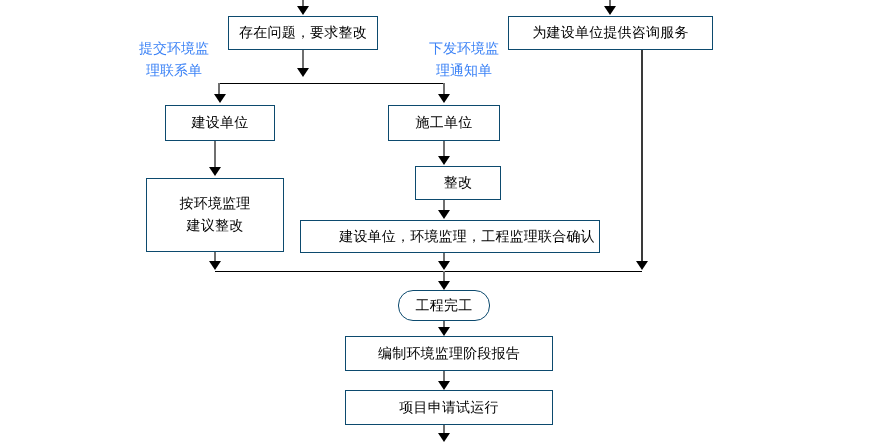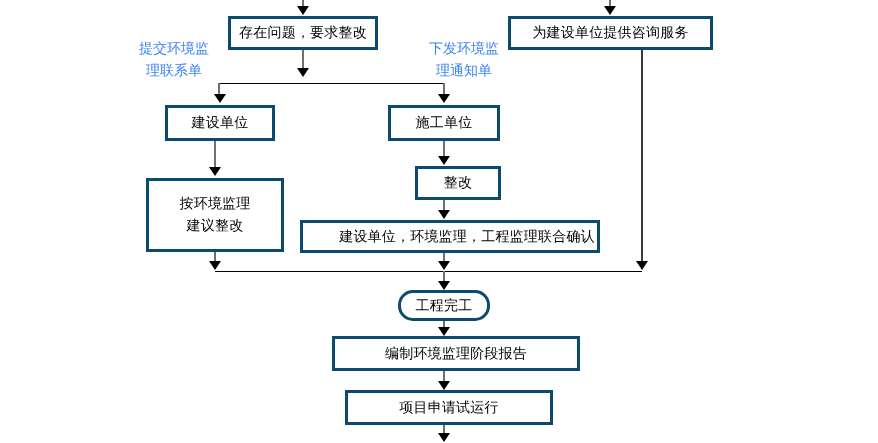--- a/index.html
+++ b/index.html
@@ -13,21 +13,21 @@
   #canvas {
     position: relative;
     width: 878px;
     height: 443px;
     background: #ffffff;
     overflow: hidden;
   }
   .node {
     position: absolute;
     box-sizing: border-box;
-    border: 3px solid #0c4a6e;
+    border: 1px solid #0c4a6e;
     background: #ffffff;
     display: flex;
     align-items: center;
     justify-content: center;
     text-align: center;
     color: #000000;
     font-size: 14px;
     line-height: 1.55;
     letter-spacing: 0.2px;
     white-space: pre-line;
@@ -88,21 +88,21 @@
 
   <div class="node" style="left:146px; top:178px; width:138px; height:74px;">按环境监理
 建议整改</div>
 
   <div class="node" style="left:407px; top:166px; width:86px; height:34px;margin-left:8px;">整改</div>
 
   <div class="node" style="left:300px; top:220px; width:300px; height:33px;padding-left:34px;">建设单位，环境监理，工程监理联合确认</div>
 
   <div class="node" style="left:398px; top:290px; width:92px; height:31px;border-radius:15px;">工程完工</div>
 
-  <div class="node" style="left:332px; top:336px; width:248px; height:35px;">编制环境监理阶段报告</div>
+  <div class="node" style="left:345px; top:336px; width:208px; height:35px;">编制环境监理阶段报告</div>
 
   <div class="node" style="left:345px; top:390px; width:208px; height:35px;">项目申请试运行</div>
 
   <div class="vline" style="left:302px; top:0px; height:8px;"></div>
   <div class="arrow" style="left:297px; top:6px;"></div>
 
   <div class="vline" style="left:609px; top:0px; height:8px;"></div>
   <div class="arrow" style="left:604px; top:6px;"></div>
 
   <div class="vline" style="left:302px; top:50px; height:24px;"></div>

